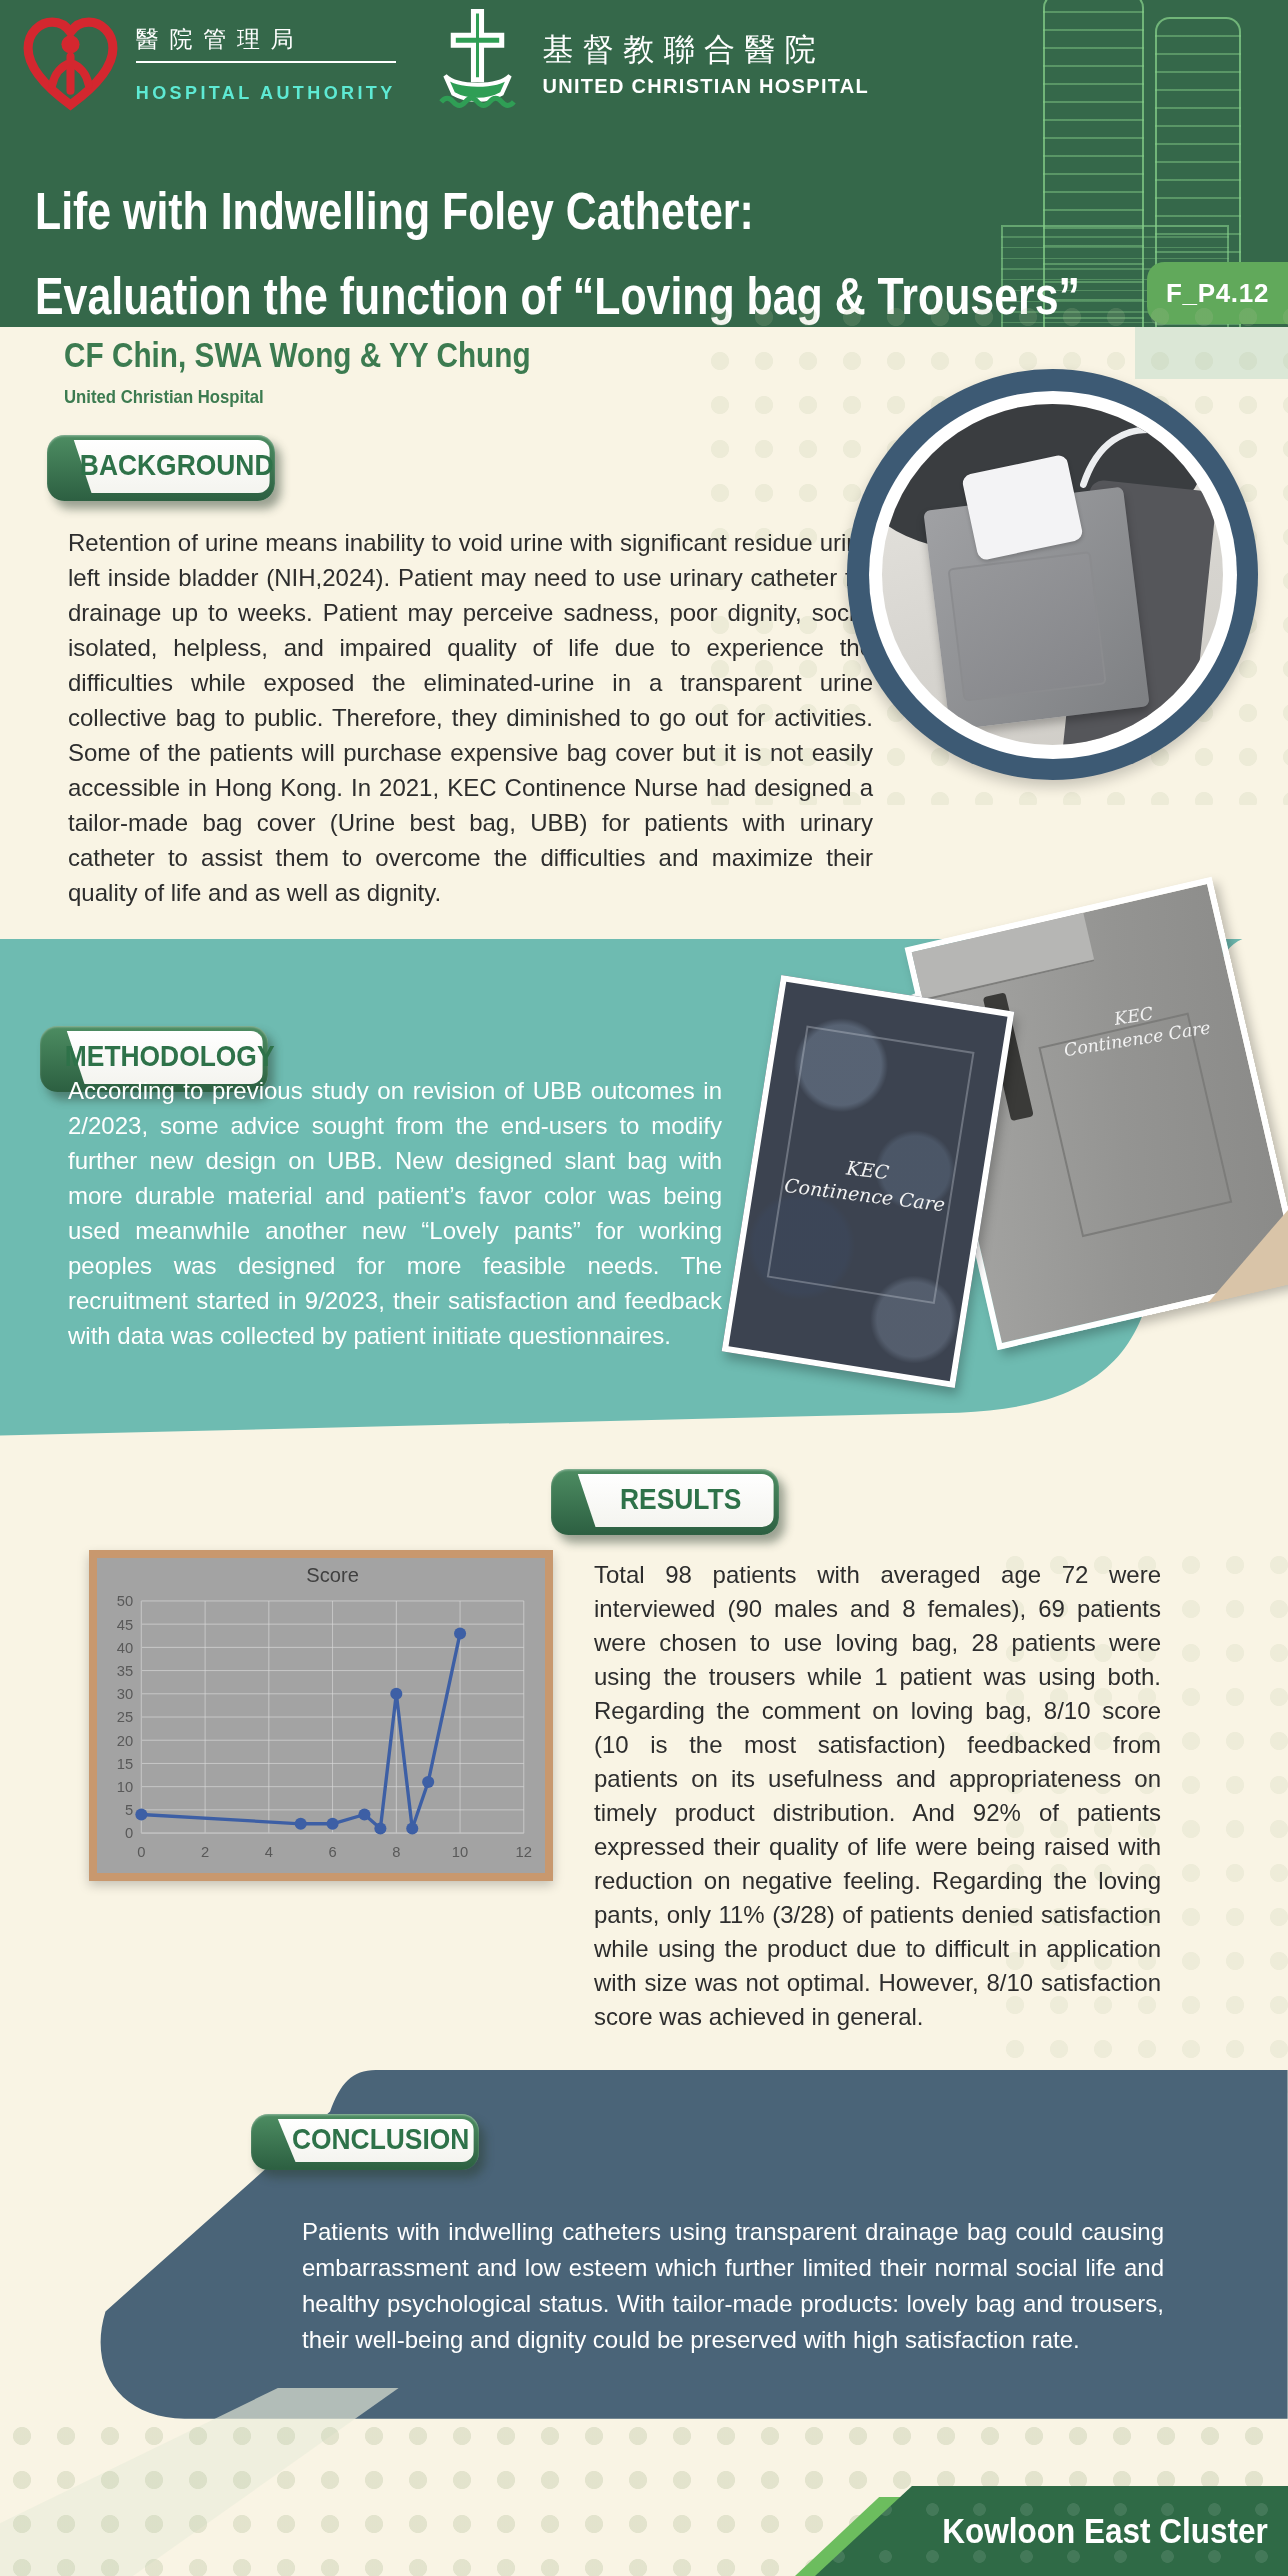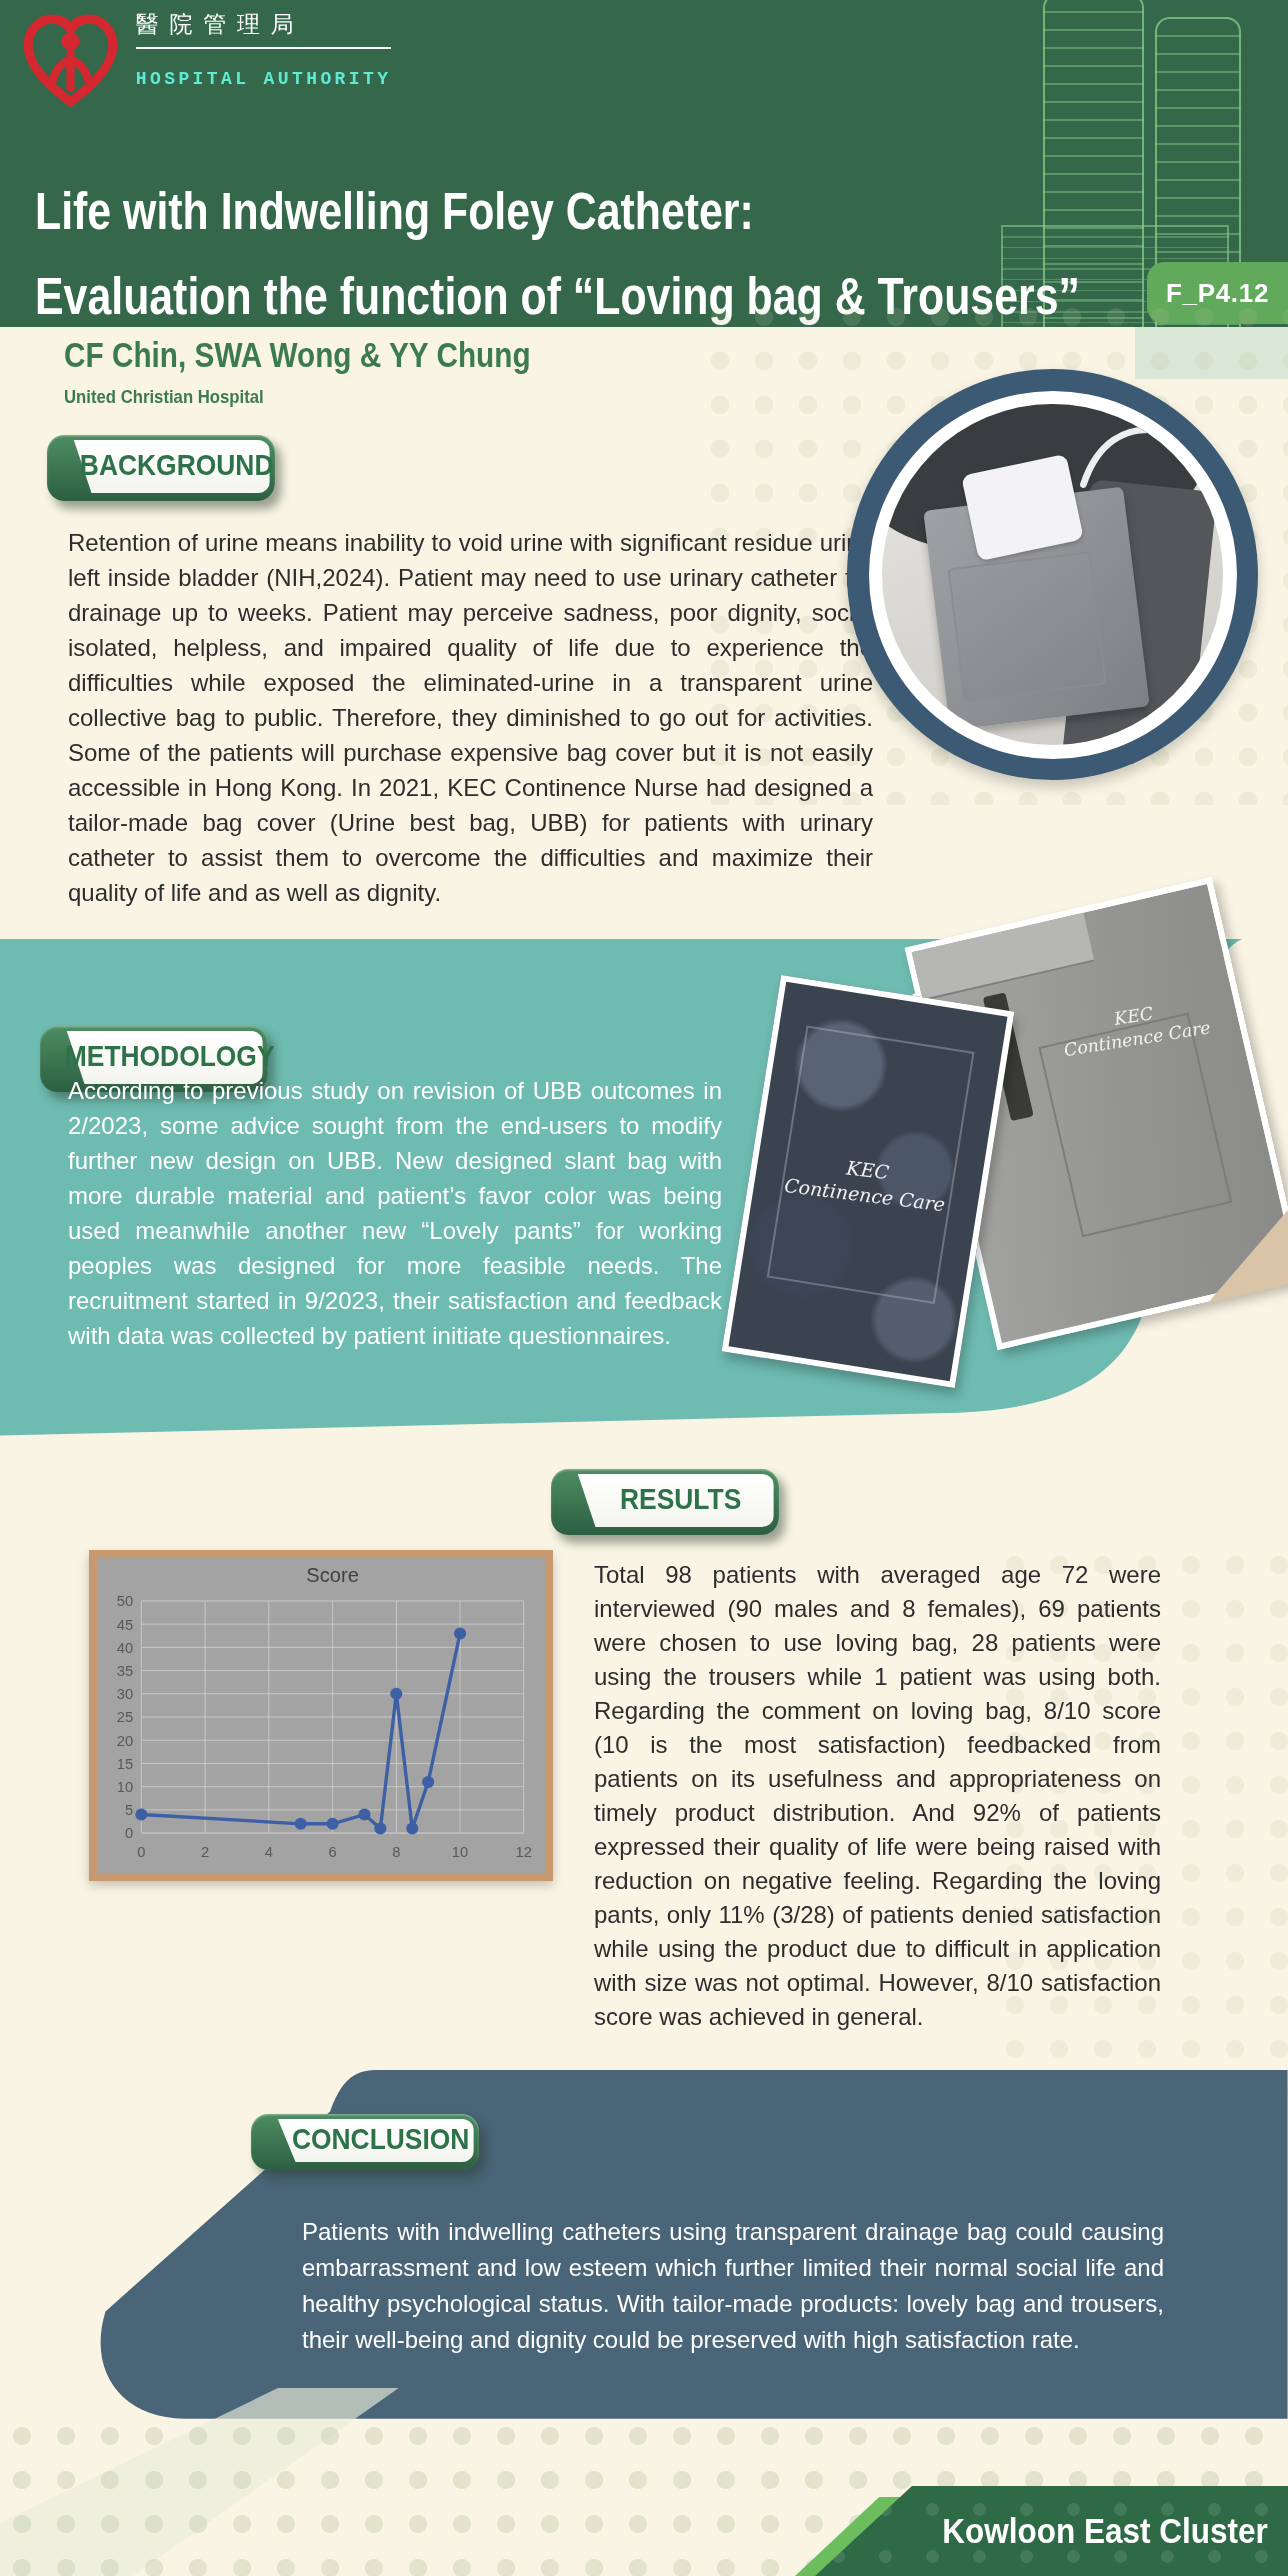--- a/index.html
+++ b/index.html
@@ -13,21 +13,21 @@
   .abs { position:absolute; }
 
   
   .header { left:0; top:0; width:1288px; height:327px; background:#35684a; overflow:hidden; }
   .tower { position:absolute; border:2px solid rgba(134,207,138,.75); border-bottom:none;
            border-radius:14.8px 14.8px 0 0;
            background:repeating-linear-gradient(180deg, transparent 0 16px, rgba(134,207,138,.45) 16px 18px); }
   .lowblock { position:absolute; border:2px solid rgba(134,207,138,.6); border-bottom:none;
            background:repeating-linear-gradient(180deg, transparent 0 9.4px, rgba(134,207,138,.35) 9.4px 10.7px); }
   .logo-row { position:absolute; left:20px; top:9.4px; display:flex; align-items:center; gap:31px; }
-  .logo-group { display:flex; align-items:flex-start; gap:14.8px;font-family:Liberation Mono, monospace; }
+  .logo-group { display:flex; align-items:center; gap:14.8px; }
   .ha-text .cn { color:#fff; font-size:23px; letter-spacing:10.7px; padding-bottom:6.7px; border-bottom:2.7px solid #fff; white-space:nowrap; }
   .ha-text .en { color:#5eead4; font-weight:bold; font-size:18px; letter-spacing:3.4px; margin-top:20px; line-height:1.15; }
   .uch-text .cn { color:#fff; font-size:31px; letter-spacing:9.4px; white-space:nowrap; }
   .uch-text .en { color:#fff; font-weight:bold; font-size:20px; letter-spacing:1.3px; margin-top:4px; }
   .poster-title { position:absolute; left:35px; top:169px; color:#fff; font-weight:bold;
                   font-size:51px; line-height:85px; letter-spacing:0px;
                   transform:scaleX(.84); transform-origin:0 0; white-space:nowrap; }
   .code-badge { position:absolute; left:1147px; top:262px; width:141px; height:62px;
                 background:#61a95b; border-radius:17.4px 0 0 17.4px; display:flex; align-items:center; justify-content:center;
                 color:#fff; font-weight:bold; font-size:26px; letter-spacing:0.7px; }
@@ -131,20 +131,33 @@
           <circle cx="50" cy="32" r="9" fill="#d4272f"></circle>
           <path d="M50 44 L50 78 M50 50 C40 54 34 62 32 72 M50 50 C60 54 66 62 68 72" fill="none" stroke="#d4272f" stroke-width="8" stroke-linecap="round"></path>
         </svg>
       </span>
       <span class="ha-text">
         <div class="cn">醫院管理局</div>
         <div class="en">HOSPITAL AUTHORITY</div>
       </span>
     </div>
 
+    <div class="logo-group">
+      <span>
+        <svg width="101" height="107" viewBox="0 0 100 106">
+          <path d="M46 2 H54 V26 H74 V36 H54 V70 H46 V36 H26 V26 H46 Z" fill="#2f9e55" stroke="#fff" stroke-width="5"></path>
+          <path d="M18 66 C30 78 70 78 82 66 L74 84 C60 92 40 92 26 84 Z" fill="#2f9e55" stroke="#fff" stroke-width="4"></path>
+          <path d="M14 92 q6 -7 12 0 q6 7 12 0 q6 -7 12 0 q6 7 12 0 q6 -7 12 0 q6 7 12 0" fill="none" stroke="#2f9e55" stroke-width="5"></path>
+        </svg>
+      </span>
+      <span class="uch-text">
+        <div class="cn">基督教聯合醫院</div>
+        <div class="en">UNITED CHRISTIAN HOSPITAL</div>
+      </span>
+    </div>
   </div>
 
   <div class="poster-title">
     <div>Life with Indwelling Foley Catheter:</div>
     <div>Evaluation the function of “Loving bag &amp; Trousers”</div>
   </div>
 </div>
 
 <div class="abs code-badge">F_P4.12</div>
 <div class="abs sage-rect"></div>

